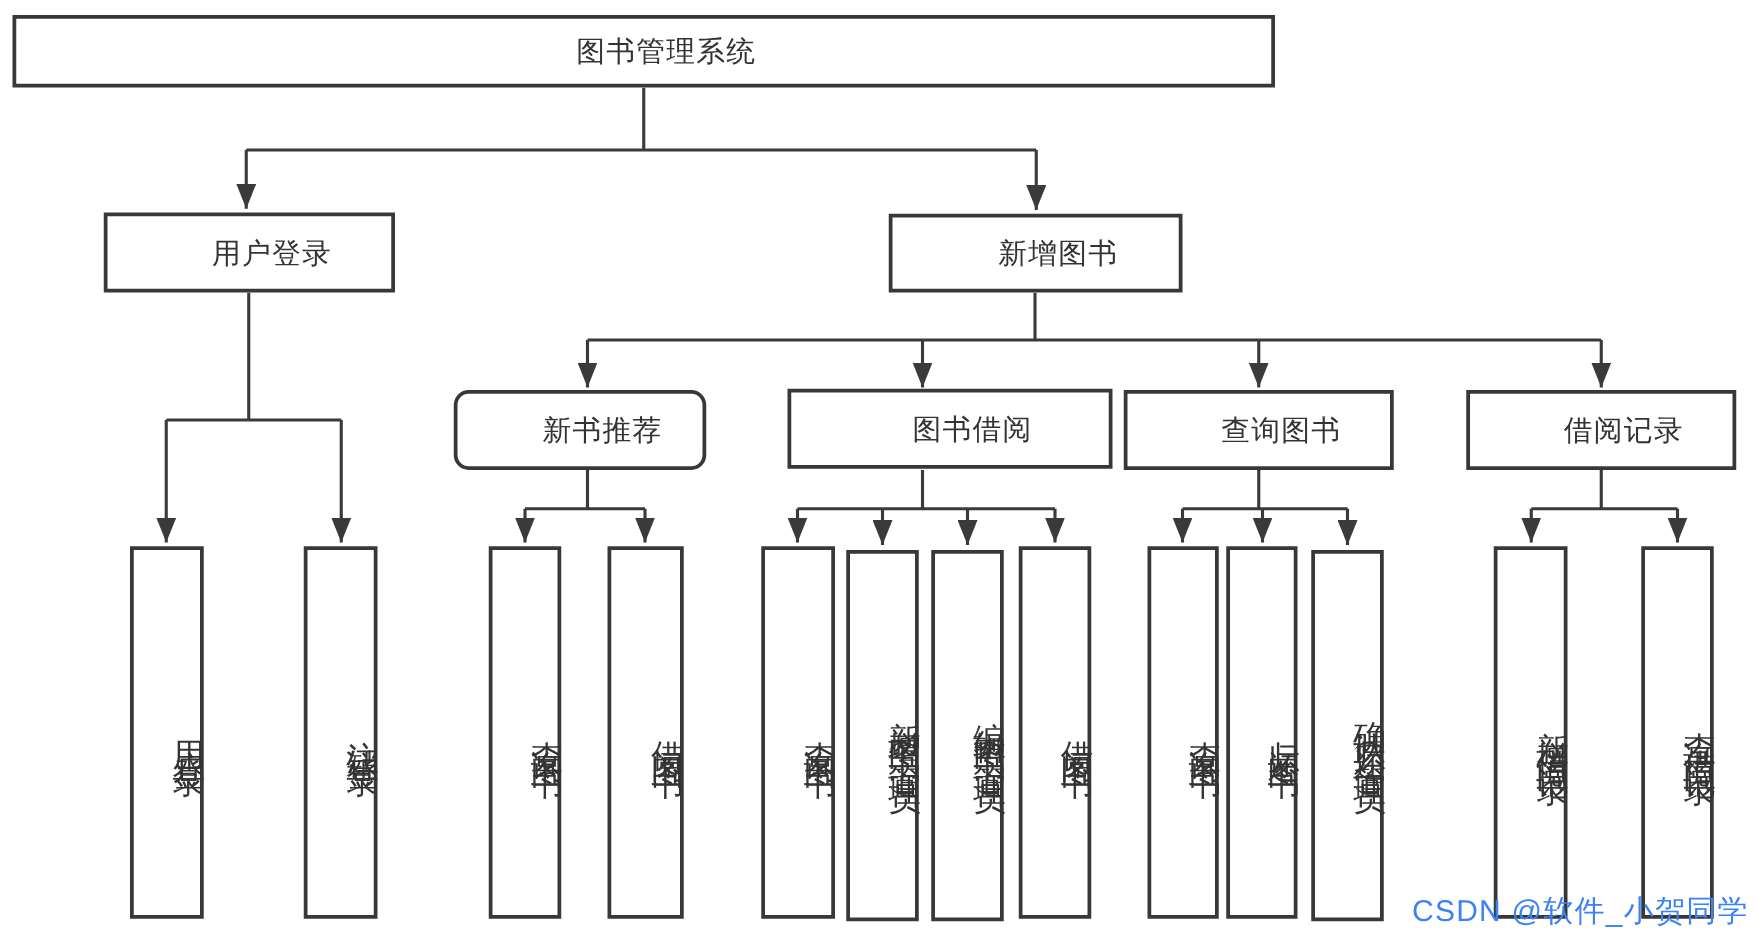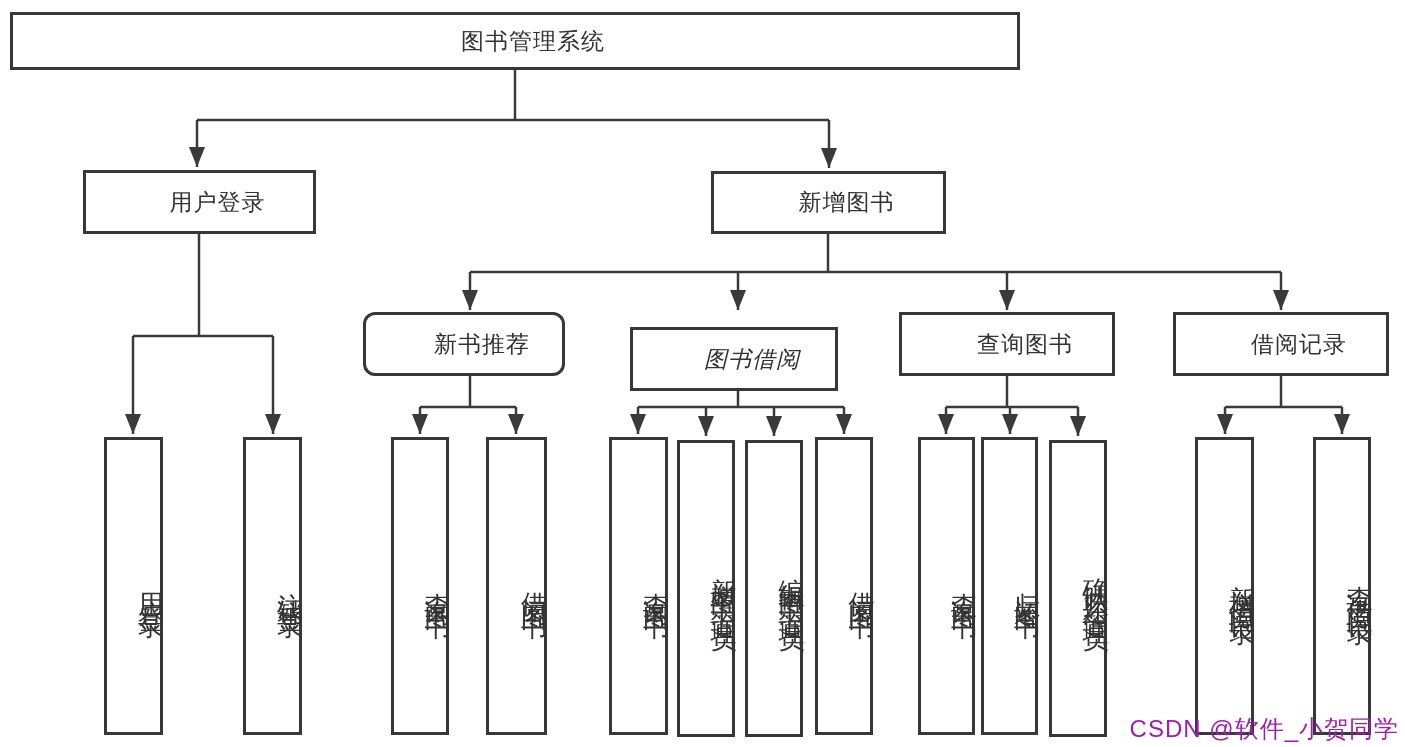--- a/index.html
+++ b/index.html
@@ -113,21 +113,21 @@
   <div class="box" style="left:83px; top:170px; width:233px; height:64px;">
     <span class="hlabel">用户登录</span>
   </div>
   <div class="box" style="left:711px; top:171px; width:235px; height:63px;">
     <span class="hlabel">新增图书</span>
   </div>
 
   <div class="box" style="left:363px; top:312px; width:202px; height:64px;border-radius:12px;">
     <span class="hlabel">新书推荐</span>
   </div>
-  <div class="box" style="left:630px; top:327px; width:208px; height:64px;font-style:italic;">
+  <div class="box" style="left:630px; top:311px; width:260px; height:64px;">
     <span class="hlabel">图书借阅</span>
   </div>
   <div class="box" style="left:899px; top:312px; width:216px; height:64px;">
     <span class="hlabel">查询图书</span>
   </div>
   <div class="box" style="left:1173px; top:312px; width:216px; height:64px;">
     <span class="hlabel">借阅记录</span>
   </div>
 
   <div class="box leaf" style="left:104px; top:437px; width:59px; height:298px;">
@@ -167,15 +167,15 @@
     <span>确认归还（管理员）</span>
   </div>
 
   <div class="box leaf" style="left:1195px; top:437px; width:59px; height:298px;">
     <span>新增借阅记录</span>
   </div>
   <div class="box leaf" style="left:1313px; top:437px; width:58px; height:298px;">
     <span>查询借阅记录</span>
   </div>
 
-  <div class="watermark" style="color: #a21caf;">CSDN @软件_小贺同学</div>
+  <div class="watermark" style="color: #3b82f6;">CSDN @软件_小贺同学</div>
 
 </div>
 
 </body></html>

